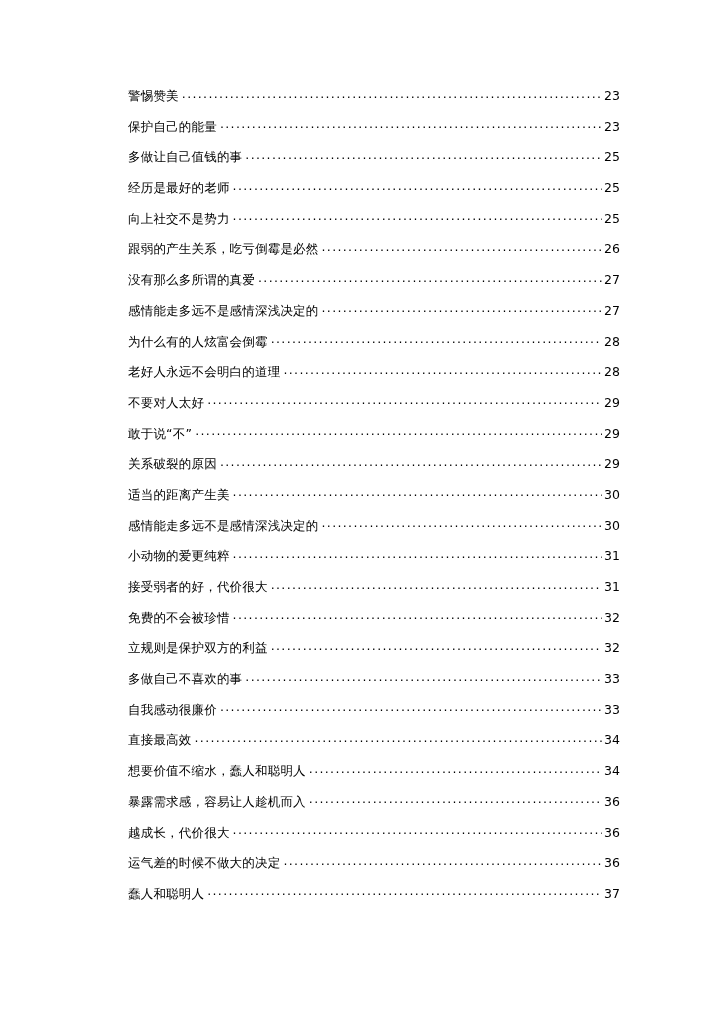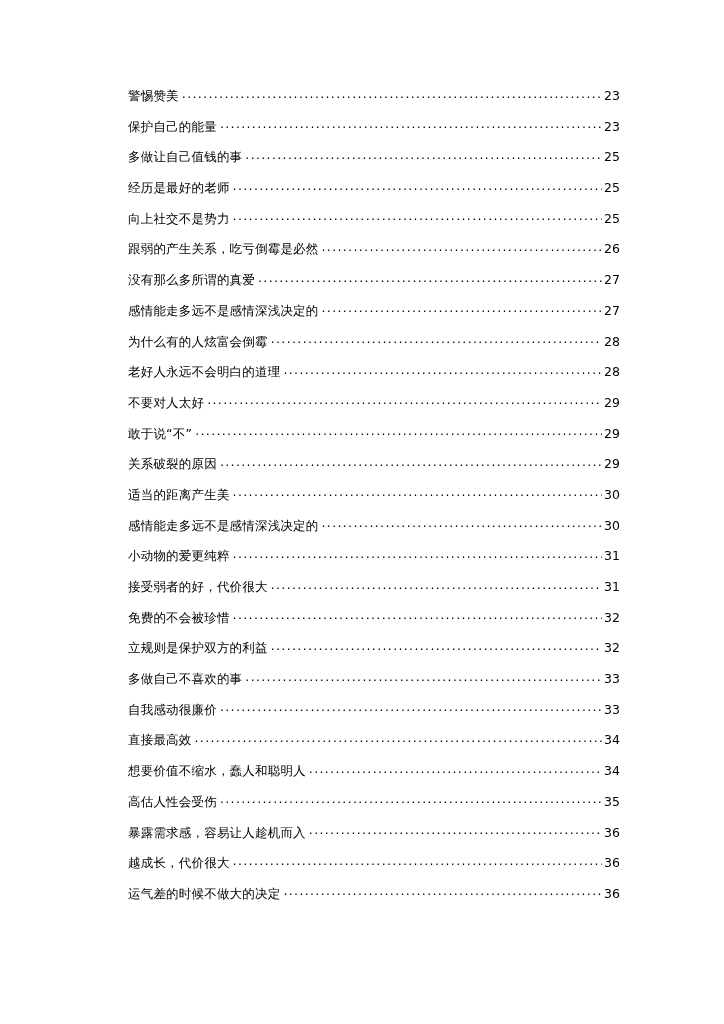--- a/index.html
+++ b/index.html
@@ -177,33 +177,33 @@
         <span class="toc-title">直接最高效</span>
         <span class="toc-leader"></span>
         <span class="toc-page">34</span>
       </div>
       <div class="toc-entry">
         <span class="toc-title">想要价值不缩水，蠢人和聪明人</span>
         <span class="toc-leader"></span>
         <span class="toc-page">34</span>
       </div>
       <div class="toc-entry">
-        <span class="toc-title">高估人性会受伤</span>
-        <span class="toc-leader"></span>
-        <span class="toc-page">35</span>
-      </div>
-      <div class="toc-entry">
         <span class="toc-title">暴露需求感，容易让人趁机而入</span>
         <span class="toc-leader"></span>
         <span class="toc-page">36</span>
       </div>
       <div class="toc-entry">
         <span class="toc-title">越成长，代价很大</span>
         <span class="toc-leader"></span>
         <span class="toc-page">36</span>
       </div>
       <div class="toc-entry">
         <span class="toc-title">运气差的时候不做大的决定</span>
         <span class="toc-leader"></span>
         <span class="toc-page">36</span>
+      </div>
+      <div class="toc-entry">
+        <span class="toc-title">蠢人和聪明人</span>
+        <span class="toc-leader"></span>
+        <span class="toc-page">37</span>
       </div>
     </div>
 </div>
 
 </body></html>

